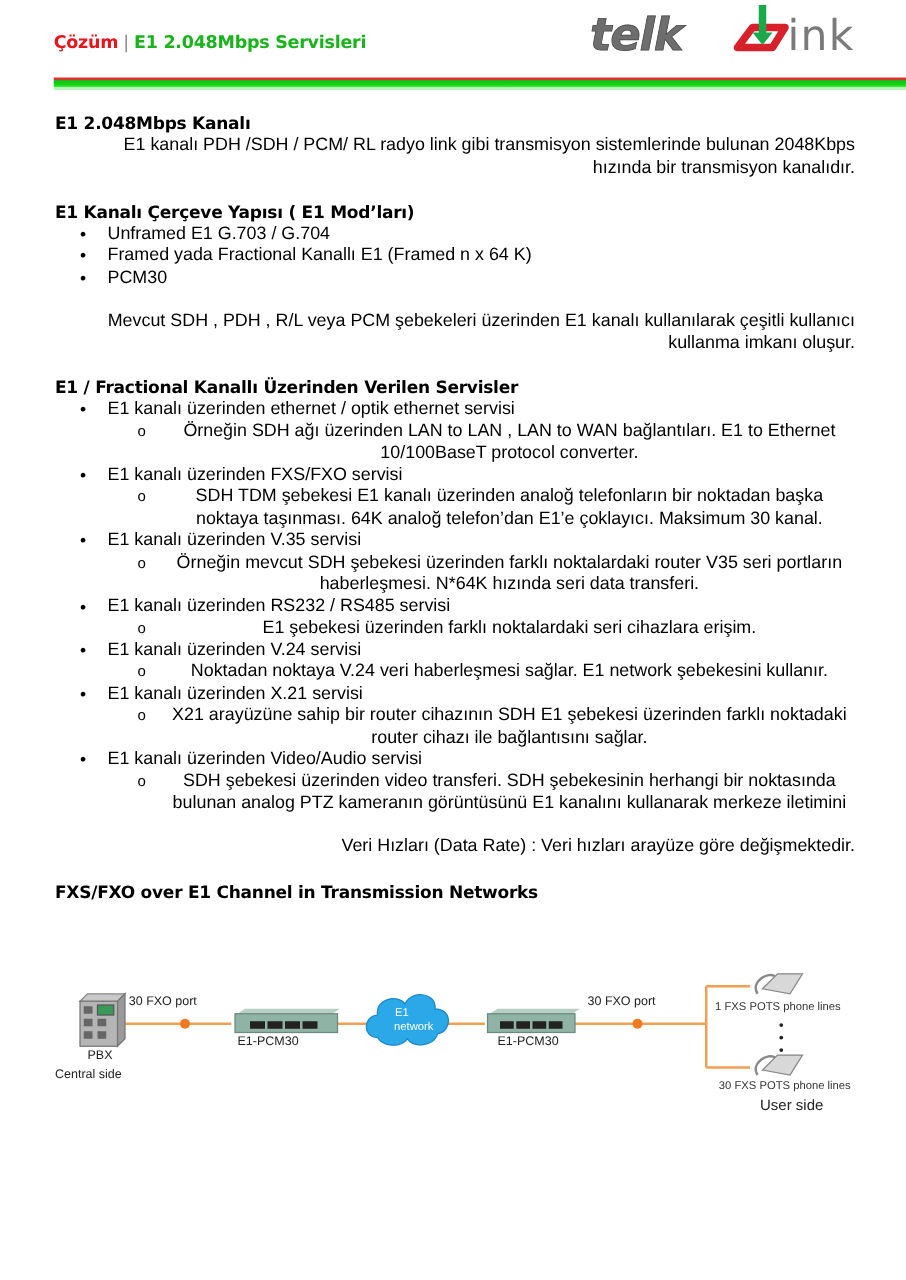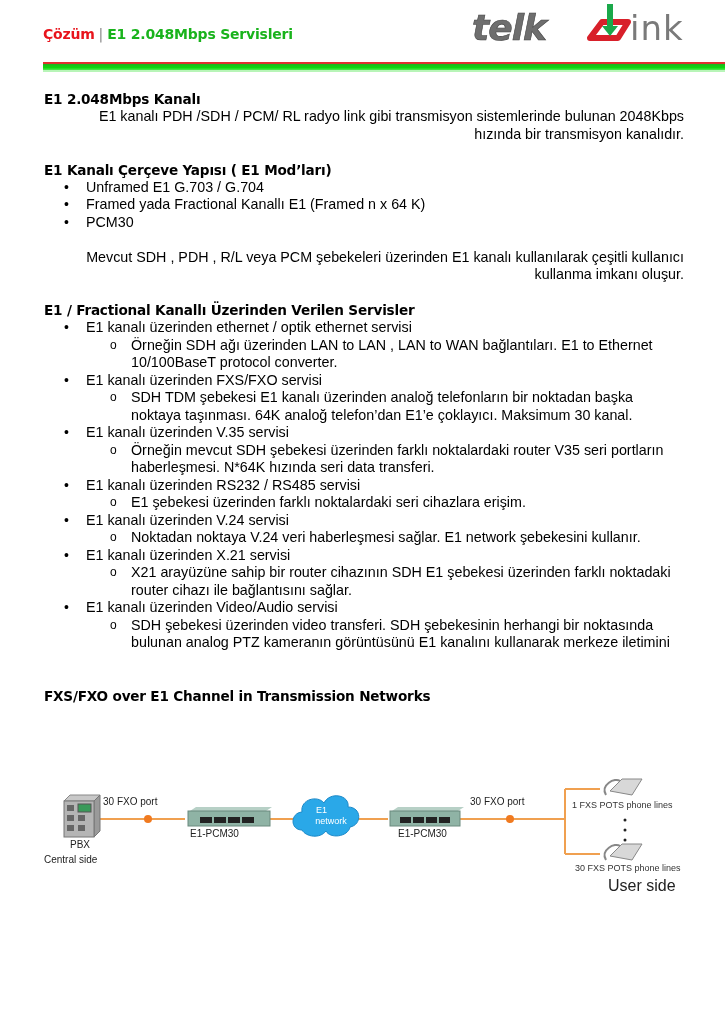--- a/index.html
+++ b/index.html
@@ -18,21 +18,21 @@
 
   .doc { position: absolute; left: 44px; top: 90px; width: 640px;
          font-family: "Liberation Sans", sans-serif; font-size: 14.3px; line-height: 17.5px; }
   .doc h3 { font-family: "DejaVu Sans", sans-serif; font-size: 13.6px; font-weight: bold;
             margin: 0; line-height: 18px; letter-spacing: -0.2px; }
   .doc p { margin: 0; text-align: right; }
   .gap { height: 17.5px; }
   ul.l1 { margin: 0; padding: 0 0 0 42px; list-style: none; }
   ul.l1 > li { position: relative; }
   ul.l1 > li::before { content: "\2022"; position: absolute; left: -22px; top: 0; font-size: 14px; }
-  ul.l2 { margin: 0; padding: 0 0 0 45px; list-style: none; }
+  ul.l2 { margin: 0; padding: 0 0 0 45px; list-style: none; text-align: center; }
   ul.l2 > li { position: relative; }
   ul.l2 > li::before { content: "o"; position: absolute; left: -21px; top: 0; font-size: 12px; }
 
   .diagram { position: absolute; left: 40px; top: 775px; width: 660px; height: 125px; }
   .diagram svg { position: absolute; left: 0; top: 0; }
   .dlabel { position: absolute; font-family: "Liberation Sans", sans-serif; color: #222; white-space: nowrap; }
   .lg { font-size: 10px; }
   .sm { font-size: 9px; color: #333; text-align: center; }
 </style>
 </head>
@@ -119,20 +119,21 @@
     <li><span>E1 kanalı üzerinden Video/Audio servisi</span>
       <ul class="l2">
           <li>
             <div>SDH şebekesi üzerinden video transferi. SDH şebekesinin herhangi bir noktasında</div>
             <div>bulunan analog PTZ kameranın görüntüsünü E1 kanalını kullanarak merkeze iletimini</div>
           </li>
         </ul></li>
   </ul>
   <div class="gap"></div>
 
+  <p>Veri Hızları (Data Rate) : Veri hızları arayüze göre değişmektedir.</p>
   <div class="gap" style="height:18px"></div>
   <h3>FXS/FXO over E1 Channel in Transmission Networks</h3>
 </div>
 
 <div class="diagram">
   <svg width="660" height="125" viewBox="0 0 660 125">
 
     <line x1="56" y1="44" x2="145" y2="44" stroke="#f0a050" stroke-width="2"></line>
     <line x1="230" y1="44" x2="258" y2="44" stroke="#f0a050" stroke-width="2"></line>
     <line x1="315" y1="44" x2="348" y2="44" stroke="#f0a050" stroke-width="2"></line>
@@ -192,14 +193,14 @@
   <div class="dlabel lg" style="left:63px; top:21px;">30 FXO port</div>
   <div class="dlabel lg" style="left:150px; top:53px;">E1-PCM30</div>
   <div class="dlabel lg" style="left:30px; top:64px;">PBX</div>
   <div class="dlabel lg" style="left:4px; top:79px;">Central side</div>
   <div class="dlabel" style="left:276px; top:30px; font-size:9px; color:#fff; width:30px;">E1</div>
   <div class="dlabel" style="left:266px; top:41px; font-size:9px; color:#fff; text-align:center; width:50px;">network</div>
   <div class="dlabel lg" style="left:358px; top:53px;">E1-PCM30</div>
   <div class="dlabel lg" style="left:430px; top:21px;">30 FXO port</div>
   <div class="dlabel sm" style="left:532px; top:25px;">1 FXS POTS phone lines</div>
   <div class="dlabel sm" style="left:535px; top:88px;">30 FXS POTS phone lines</div>
-  <div class="dlabel" style="left:568px; top:102px; font-size:16px;">User side</div>
+  <div class="dlabel" style="left:568px; top:102px; font-size:12px;">User side</div>
 </div>
 
 </body></html>

